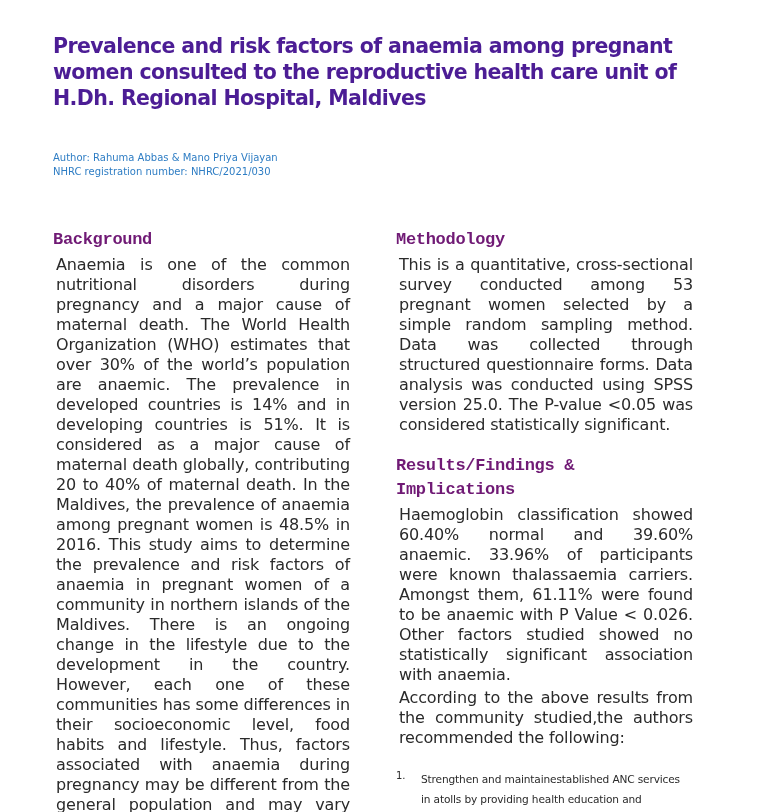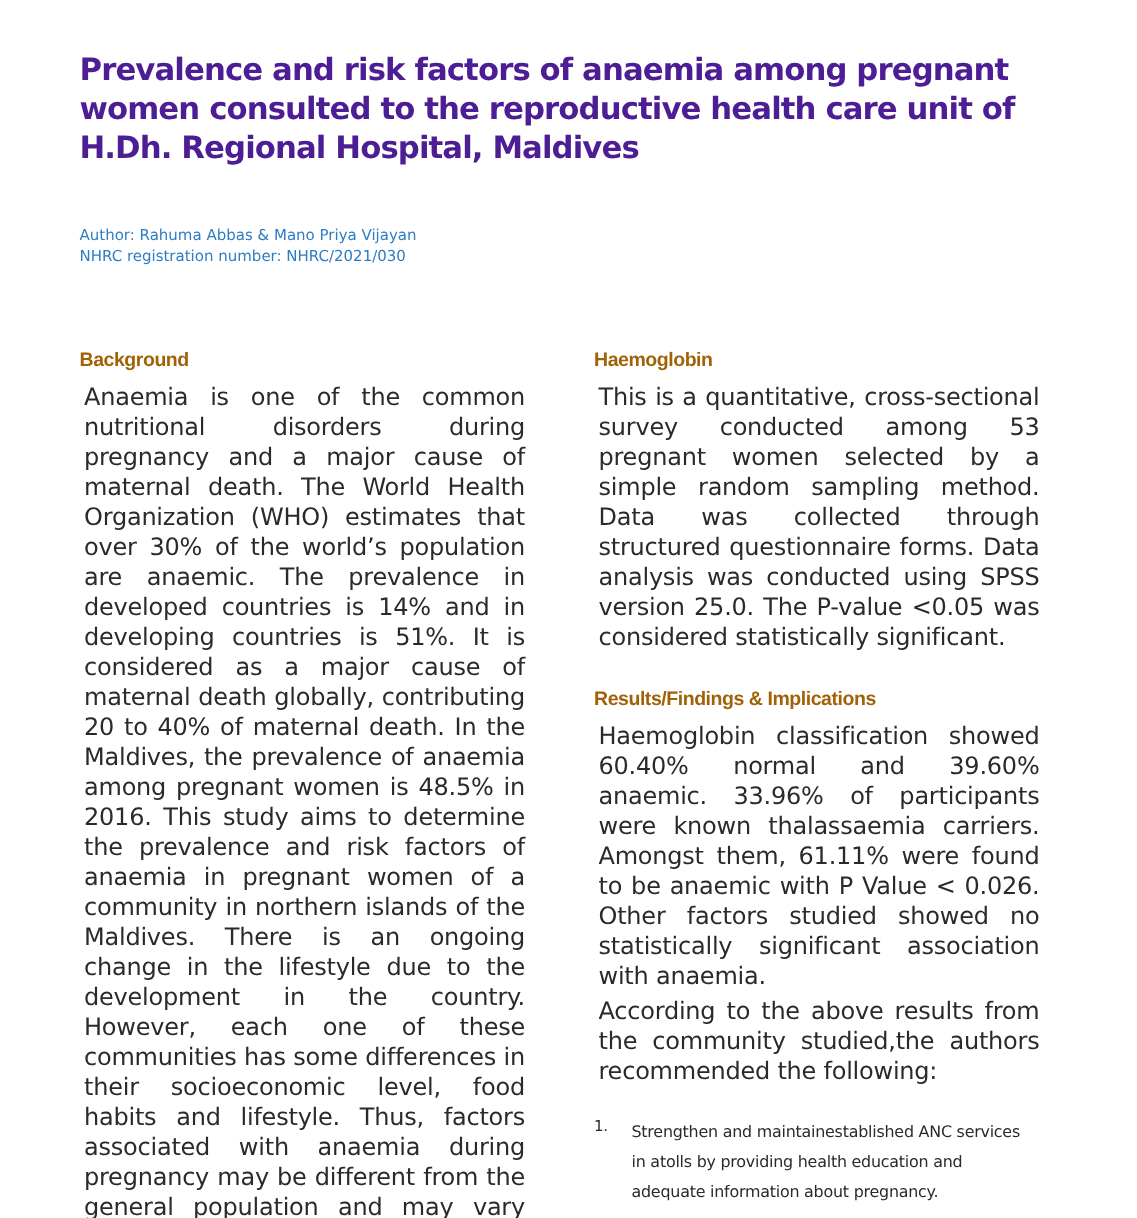--- a/index.html
+++ b/index.html
@@ -9,22 +9,22 @@
       font-family: "DejaVu Sans", sans-serif; font-weight: bold;
       font-size: 20.5px; line-height: 26px; color: #4c1d95; letter-spacing: -0.6px;
       margin: 0;
     }
     .meta { position: absolute; left: 53px; top: 151px; font-size: 10px; line-height: 14.3px; color: #2e7dc4; }
     .meta div { white-space: nowrap; }
     .col { position: absolute; top: 228px; }
     .col-left { left: 53px; width: 300px; }
     .col-right { left: 396px; width: 300px; }
     h2 {
-      margin: 0; font-family: Liberation Sans, sans-serif; font-weight: bold;
-      font-size: 13px; line-height: 24px; color: #a16207; letter-spacing: -0.3px;
+      margin: 0; font-family: Liberation Mono, monospace; font-weight: bold;
+      font-size: 17px; line-height: 24px; color: #701a75; letter-spacing: -0.3px;
     }
     p.body {
       margin: 3px; font-size: 16px; line-height: 20px; color: #2a2a2a;
       text-align: justify; letter-spacing: -0.15px;
     }
     .left-body { margin-top: 14px; }
     .meth-body { margin-top: 15px; }
     .results-h { margin-top: 19px; }
     .results-body { margin-top: 15px; }
     .recommend { margin-top: 20px; text-align: left; }
@@ -43,21 +43,21 @@
   <div>NHRC registration number: NHRC/2021/030</div>
 </div>
 
 <section class="col col-left">
   <h2>Background</h2>
   <p class="body left-body">Anaemia is one of the common nutritional disorders during pregnancy and a major cause of maternal death. The World Health Organization (WHO) estimates that over 30% of the world’s population are anaemic. The prevalence in developed countries is 14% and in developing countries is 51%. It is considered as a major cause of maternal death globally, contributing 20 to 40% of maternal death. In the Maldives, the prevalence of anaemia among pregnant women is 48.5% in 2016. This study aims to determine the prevalence and risk factors of anaemia in pregnant women of a community in northern islands of the Maldives. There is an ongoing change in the lifestyle due to the development in the country. However, each one of these communities has some differences in their socioeconomic level, food habits and lifestyle. Thus, factors associated with anaemia during pregnancy may be different from the general population and may vary from the identified statistics for the country. By determining the prevalence rate and associated factors for the community studied would enable health care services to redesign the prevention programs focusing on this community.</p>
 </section>
 
 <section class="col col-right">
   <div>
-    <h2>Haemoglobin</h2>
+    <h2>Methodology</h2>
     <p class="body meth-body">This is a quantitative, cross-sectional survey conducted among 53 pregnant women selected by a simple random sampling method. Data was collected through structured questionnaire forms. Data analysis was conducted using SPSS version 25.0. The P-value &lt;0.05 was considered statistically significant.</p>
   </div>
   <div>
     <h2 class="results-h">Results/Findings &amp; Implications</h2>
     <p class="body results-body">Haemoglobin classification showed 60.40% normal and 39.60% anaemic. 33.96% of participants were known thalassaemia carriers. Amongst them, 61.11% were found to be anaemic with P Value &lt; 0.026. Other factors studied showed no statistically significant association with anaemia.</p>
     <p class="body recommend">According to the above results from the community studied,the authors recommended the following:</p>
     <ol class="recs">
       <li>
         <span class="num">1.</span>
         <span class="txt">Strengthen and maintainestablished ANC services in atolls by providing health education and adequate information about pregnancy.</span>

